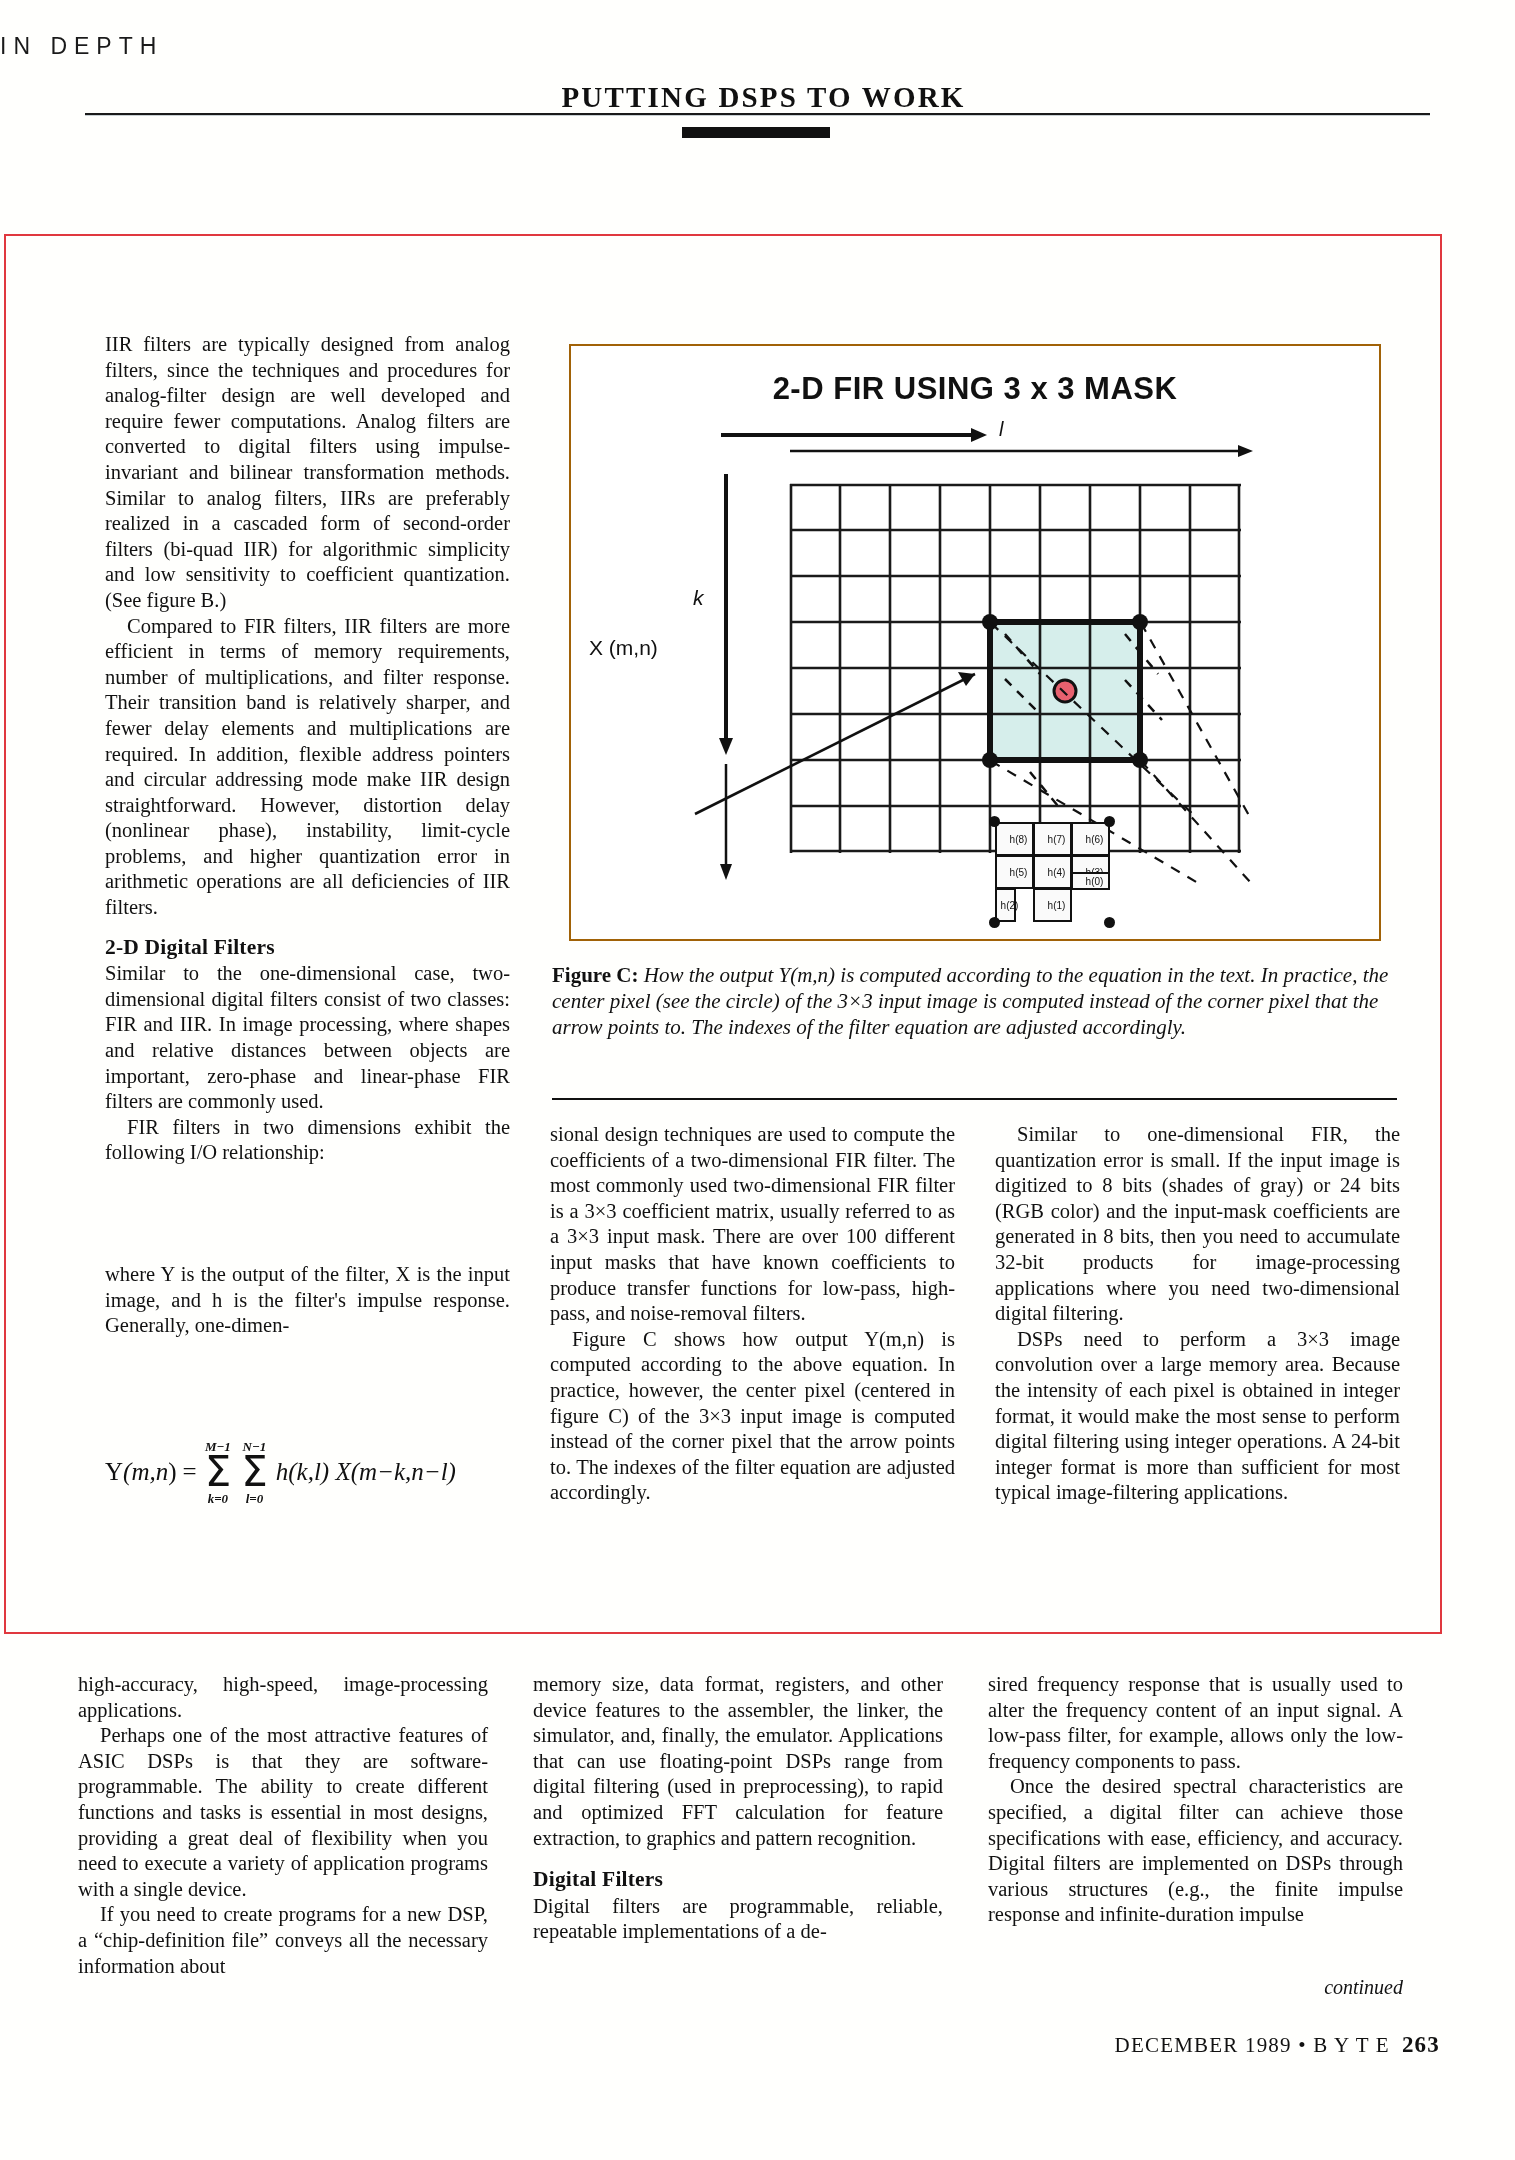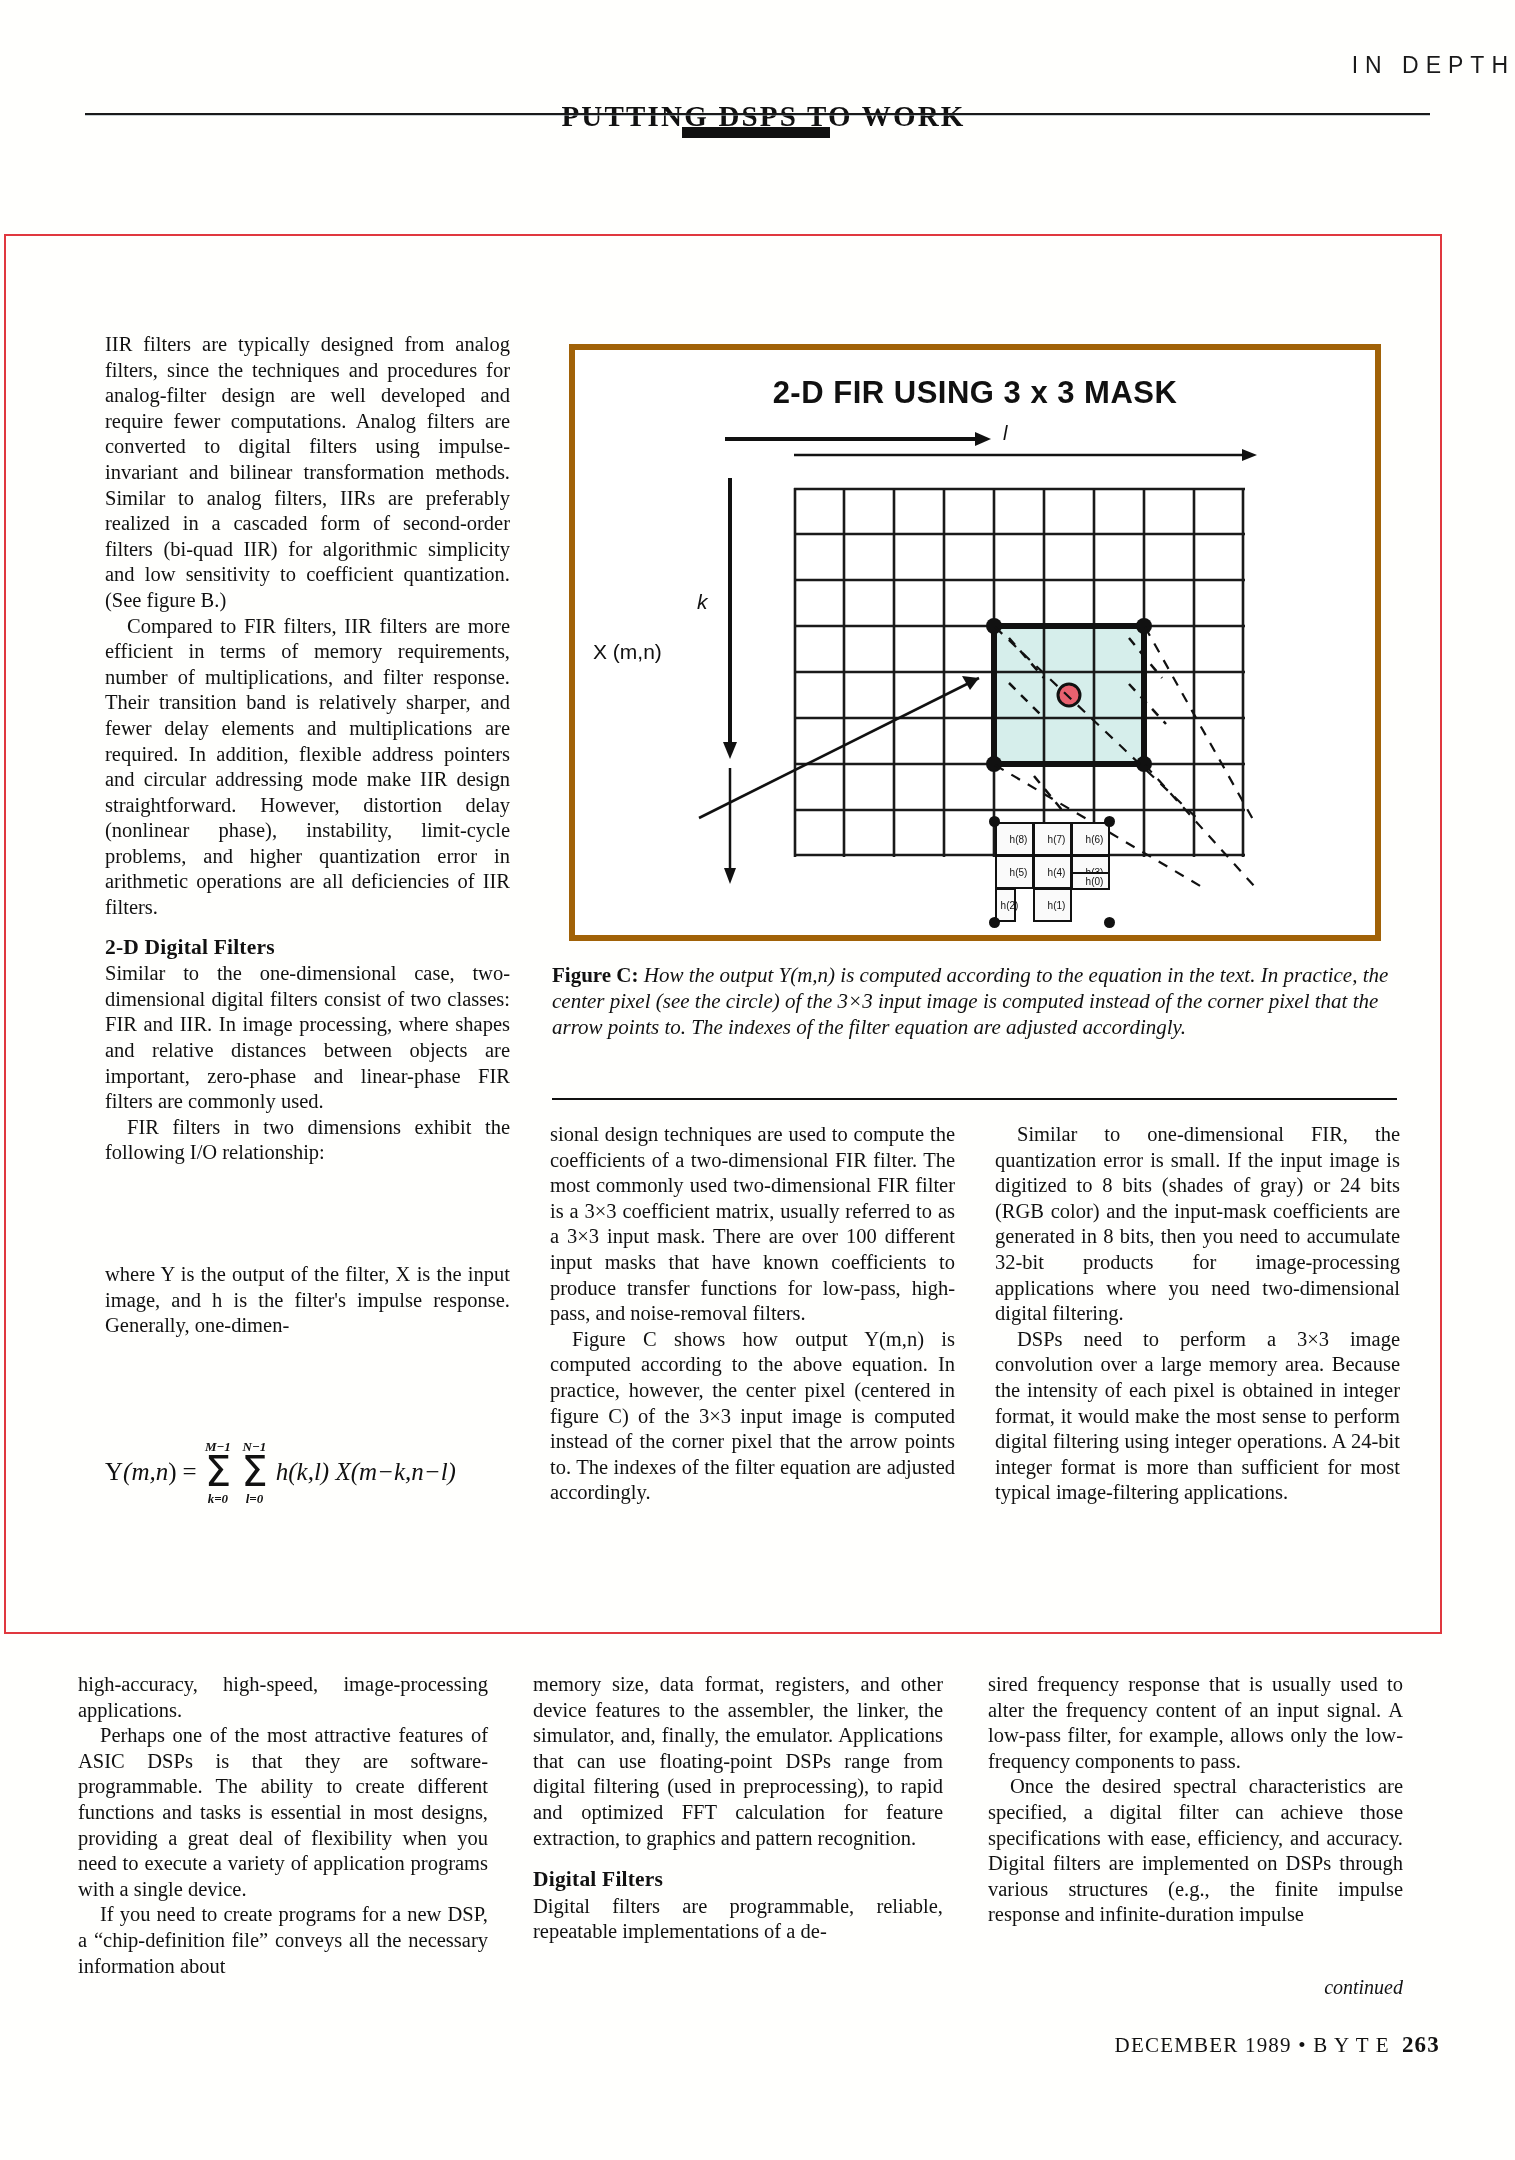--- a/index.html
+++ b/index.html
@@ -9,22 +9,22 @@
     font-family:"Liberation Serif", serif;
     color:#111;
     position:relative;
     overflow:hidden;
   }
   .page{position:relative;width:1515px;height:2160px;}
 
   
   .masthead{position:absolute;left:0;top:0;width:1515px;}
   .dept{
-    text-align:right;font-family:"Liberation Sans",sans-serif;
-    font-size:23px;letter-spacing:7px;color:#1a1a1a;padding-top:52px;font-weight:400;
+    text-align:left;font-family:"Liberation Sans",sans-serif;
+    font-size:23px;letter-spacing:7px;color:#1a1a1a;padding-top:33px;font-weight:400;
   }
   .artitle{
     text-align:center;font-family:"Liberation Serif",serif;
     font-size:29px;letter-spacing:2.2px;font-weight:700;color:#111;margin-top:21px;padding-left:12px;
   }
   .rule{
     position:absolute;left:85px;top:113px;width:1345px;height:2px;background:#1a1a1a;
   }
   .rule-shadow{
     position:absolute;left:85px;top:115px;width:1345px;height:1px;background:#9aa9b0;opacity:.55;
@@ -75,21 +75,21 @@
     display:inline-flex;flex-direction:column;align-items:center;
     line-height:1;margin:8px 2px;
   }
   .sig-lim{font-size:13px;font-weight:700;font-style:italic;letter-spacing:0px;}
   .sig{font-size:42px;font-family:"DejaVu Sans",sans-serif;line-height:.9;font-weight:400;}
   .sig-lim.bot{margin-top:1px;}
 
   
   .figbox{
     position:absolute;left:569px;top:344px;width:812px;height:597px;
-    border:6px solid #a16207;box-sizing:border-box;background:#fff;
+    border:2px solid #a16207;box-sizing:border-box;background:#fff;
   }
   .figtitle{
     position:absolute;left:0;top:25px;width:100%;text-align:center;
     font-family:"Liberation Sans",sans-serif;font-weight:700;
     font-size:31px;letter-spacing:.5px;color:#111;
   }
   
   .grid{
     position:absolute;left:219px;top:138px;width:451px;height:369px;
   }

